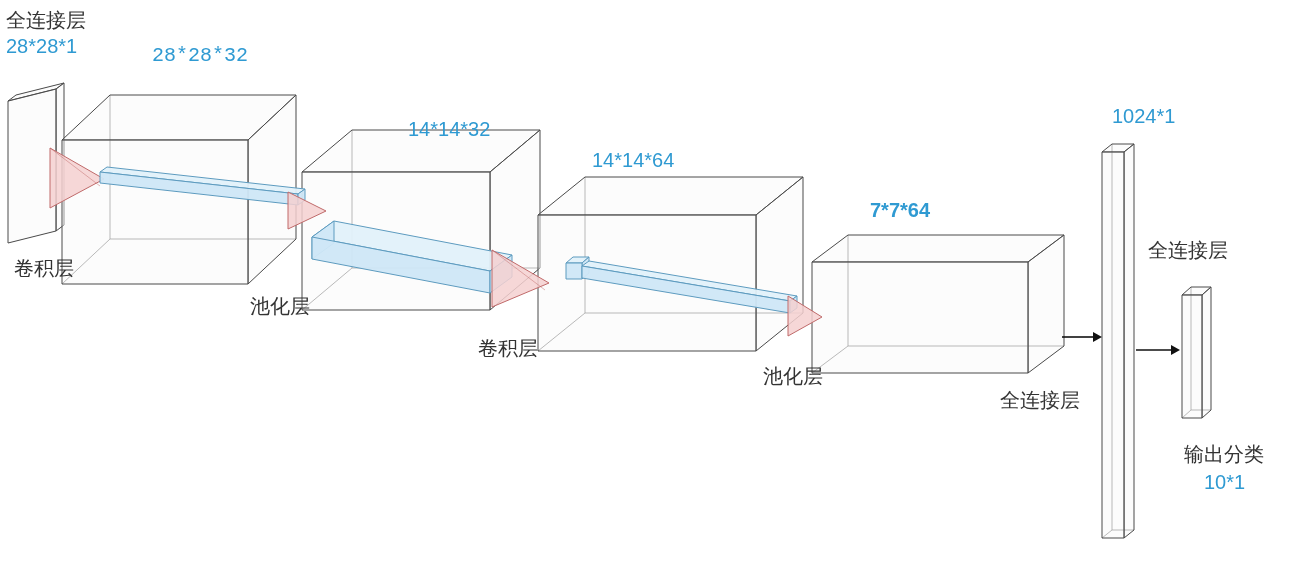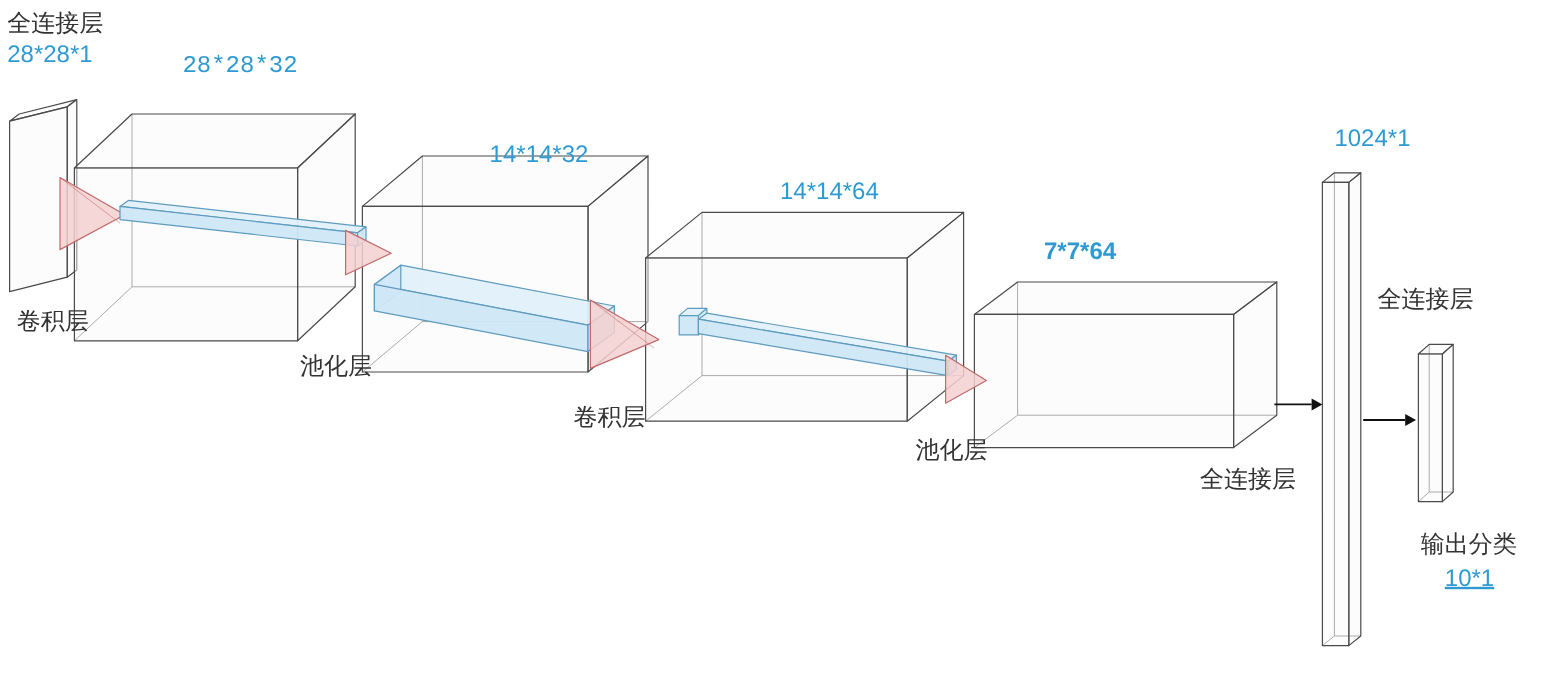--- a/index.html
+++ b/index.html
@@ -166,27 +166,27 @@
 
   <div class="lbl black" style="left:6px; top:8px;">全连接层</div>
   <div class="lbl blue" style="left:6px; top:34px;">28*28*1</div>
 
   <div class="lbl blue" style="left:152px; top:44px;font-family:Liberation Mono, monospace;">28*28*32</div>
   <div class="lbl black" style="left:14px; top:256px;">卷积层</div>
 
   <div class="lbl blue" style="left:408px; top:117px;">14*14*32</div>
   <div class="lbl black" style="left:250px; top:294px;">池化层</div>
 
-  <div class="lbl blue" style="left:650px; top:148px;">14*14*64</div>
+  <div class="lbl blue" style="left:592px; top:148px;">14*14*64</div>
   <div class="lbl black" style="left:478px; top:336px;">卷积层</div>
 
   <div class="lbl blue" style="left:870px; top:198px;font-weight:bold;">7*7*64</div>
   <div class="lbl black" style="left:763px; top:364px;">池化层</div>
 
   <div class="lbl blue" style="left:1076px; top:104px;margin-left:36px;">1024*1</div>
   <div class="lbl black" style="left:1000px; top:388px;">全连接层</div>
 
   <div class="lbl black" style="left:1148px; top:238px;">全连接层</div>
 
   <div class="lbl black" style="left:1184px; top:442px;text-align:center;">输出分类</div>
-  <div class="lbl blue" style="left:1204px; top:470px;text-decoration:underline;">10*1</div>
+  <div class="lbl blue" style="left:1204px; top:470px;">10*1</div>
 
 </div>
 
 </body></html>

